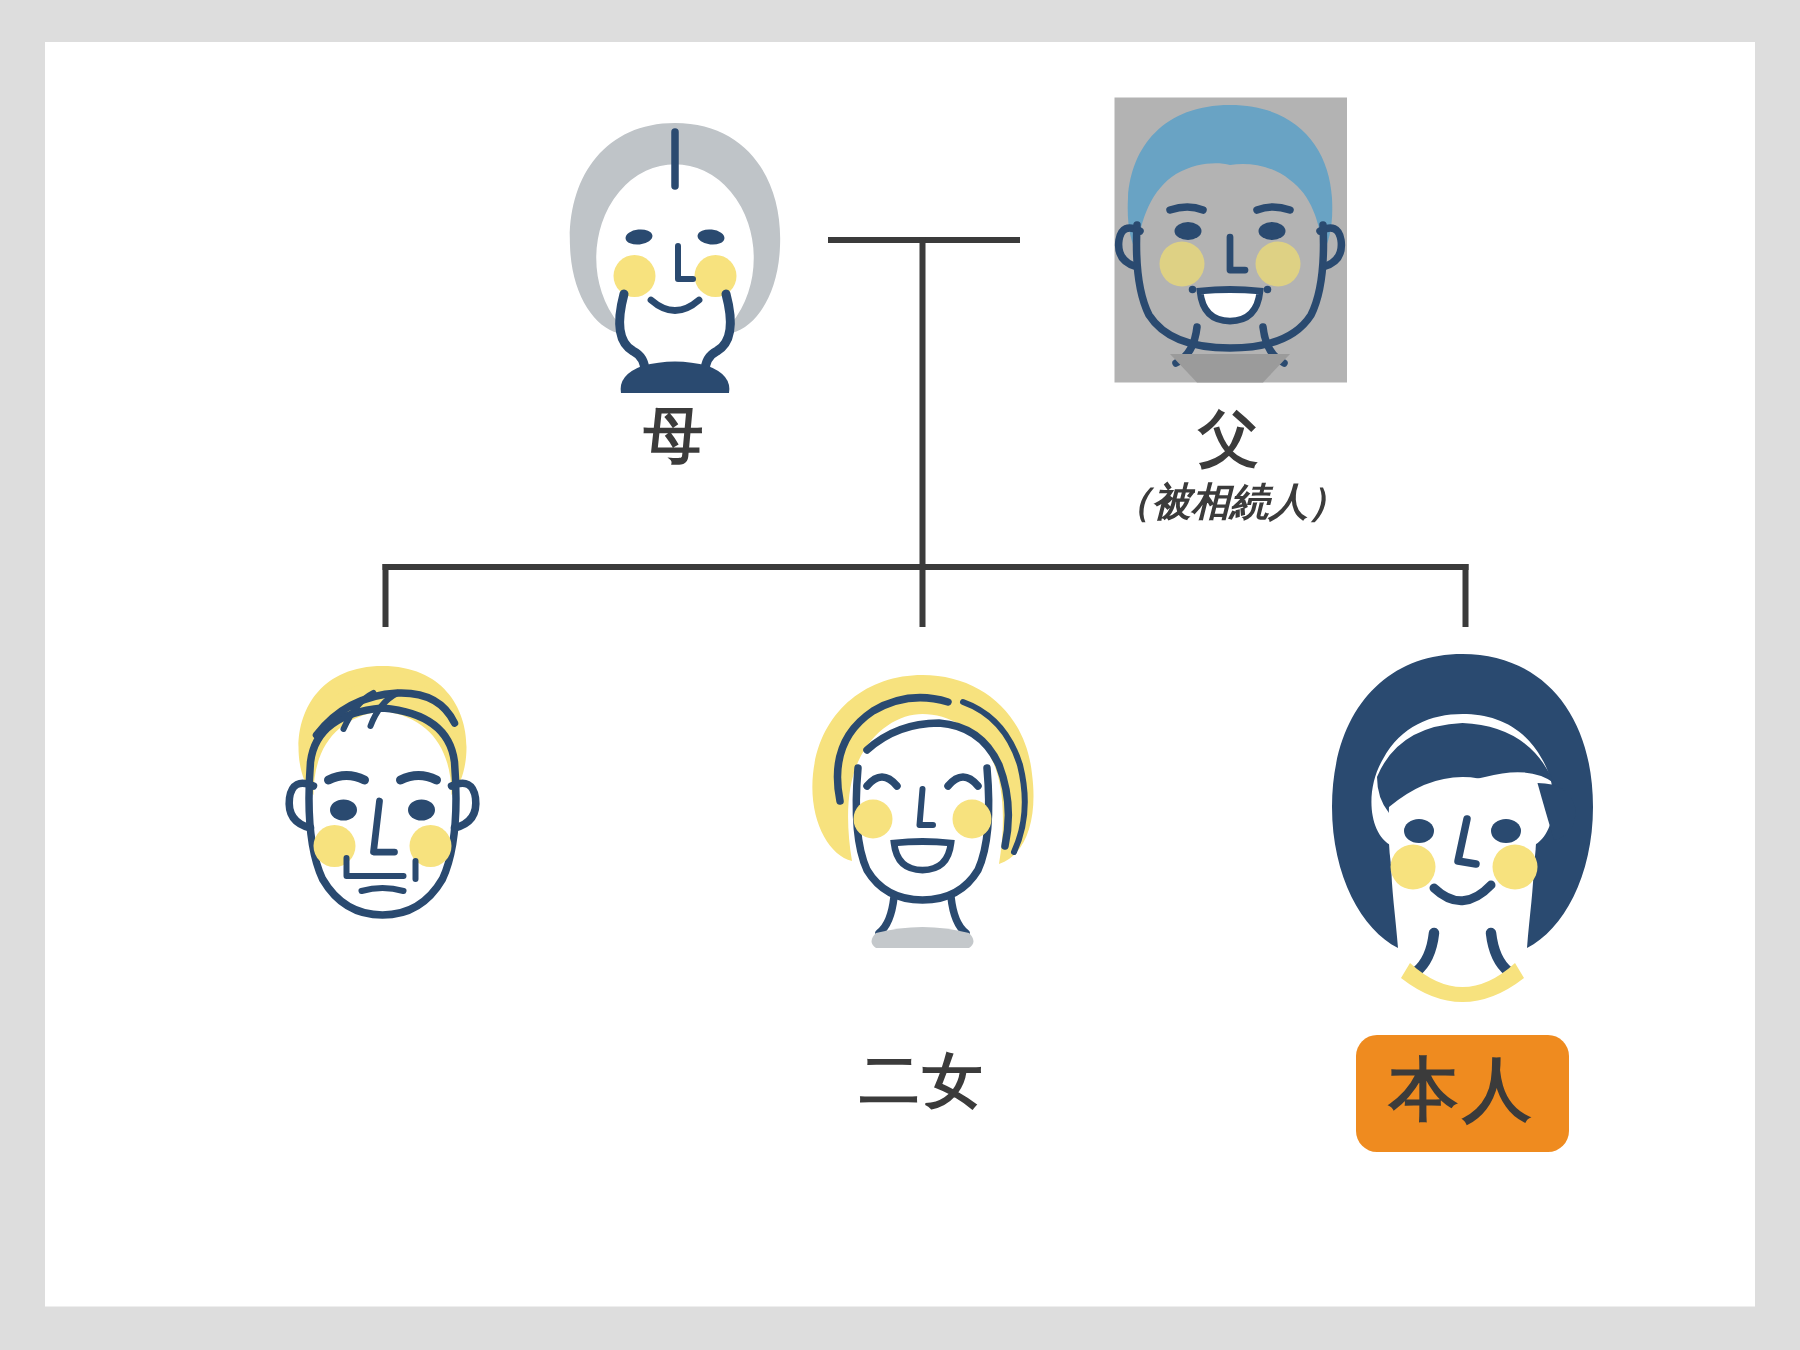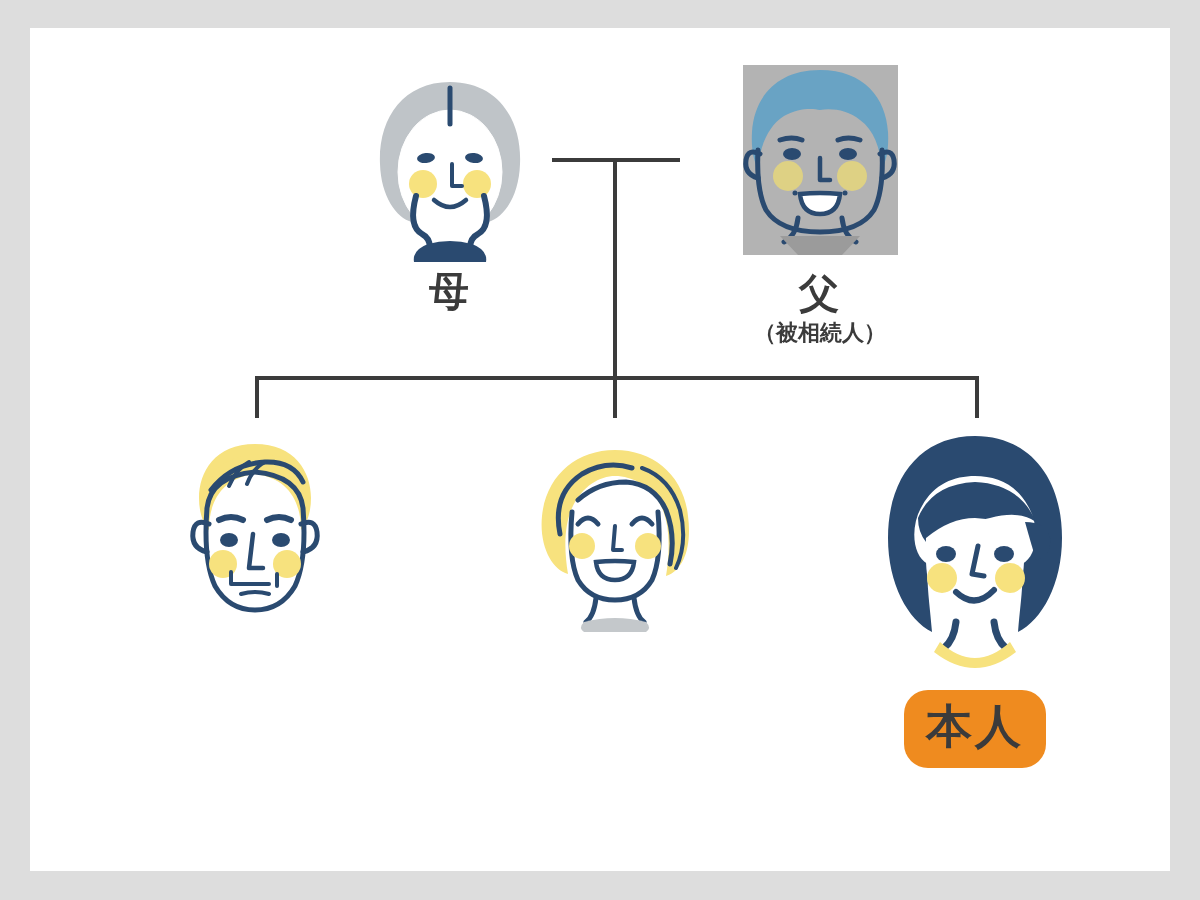--- a/index.html
+++ b/index.html
@@ -43,29 +43,30 @@
   .label {
     font-weight: bold;
     color: #3b3b3b;
     letter-spacing: 2px;
     line-height: 1.15;
   }
   .label-main {
     font-size: 40px;
   }
   .label-sub {
-    font-size: 22px;
+    font-size: 26px;
     margin-top: 4px;
     letter-spacing: 0px;
+    font-style: italic;
   }
   .label-badge {
     display: inline-block;
     background: #ef8b1f;
     color: #3b3b3b;
-    border-radius: 24px;
+    border-radius: 14px;
     padding: 6px 22px 10px 22px;
     font-size: 46px;
     font-weight: bold;
     letter-spacing: 3px;
   }
 
   
   .photo-frame {
     position: absolute;
     background: #b3b3b3;
@@ -227,20 +228,23 @@
         <path d="M76 124 Q95 122 114 124 Q112 142 95 142 Q78 142 76 124 Z" stroke="#2a4a70" stroke-width="4.5" fill="#ffffff"></path>
 
         <path d="M76 160 Q74 178 66 184" stroke="#2a4a70" stroke-width="5" fill="none" stroke-linecap="round"></path>
         <path d="M114 160 Q116 178 124 184" stroke="#2a4a70" stroke-width="5" fill="none" stroke-linecap="round"></path>
 
         <path d="M64 184 Q95 176 126 184 Q132 190 126 194 L64 194
                  Q58 190 64 184 Z" fill="#c4c8cb"></path>
       </svg>
     </div>
   </div>
+  <div class="person" style="left:490px; top:670px; width:190px;">
+    <div class="label label-main">二女</div>
+  </div>
 
   <div class="person" style="left:840px; top:398px; width:210px;">
     <div class="avatar-wrap" style="width:210px; height:245px;">
       <svg viewBox="0 0 210 245" width="210" height="245">
 
         <path d="M105 10 C52 10 18 50 18 112 C18 158 38 194 62 206
                  C60 180 56 156 58 138 C42 130 40 100 52 80
                  C64 58 84 50 105 50 C126 50 146 58 158 80
                  C170 100 168 130 152 138 C154 156 150 180 148 206
                  C172 194 192 158 192 112 C192 50 158 10 105 10 Z" fill="#2a4a70"></path>

